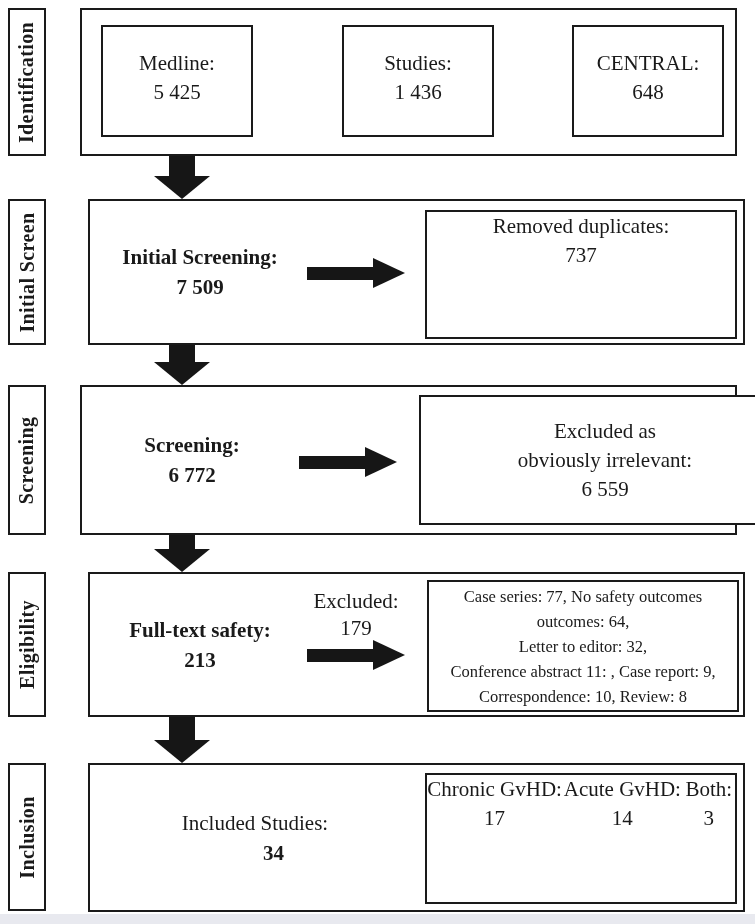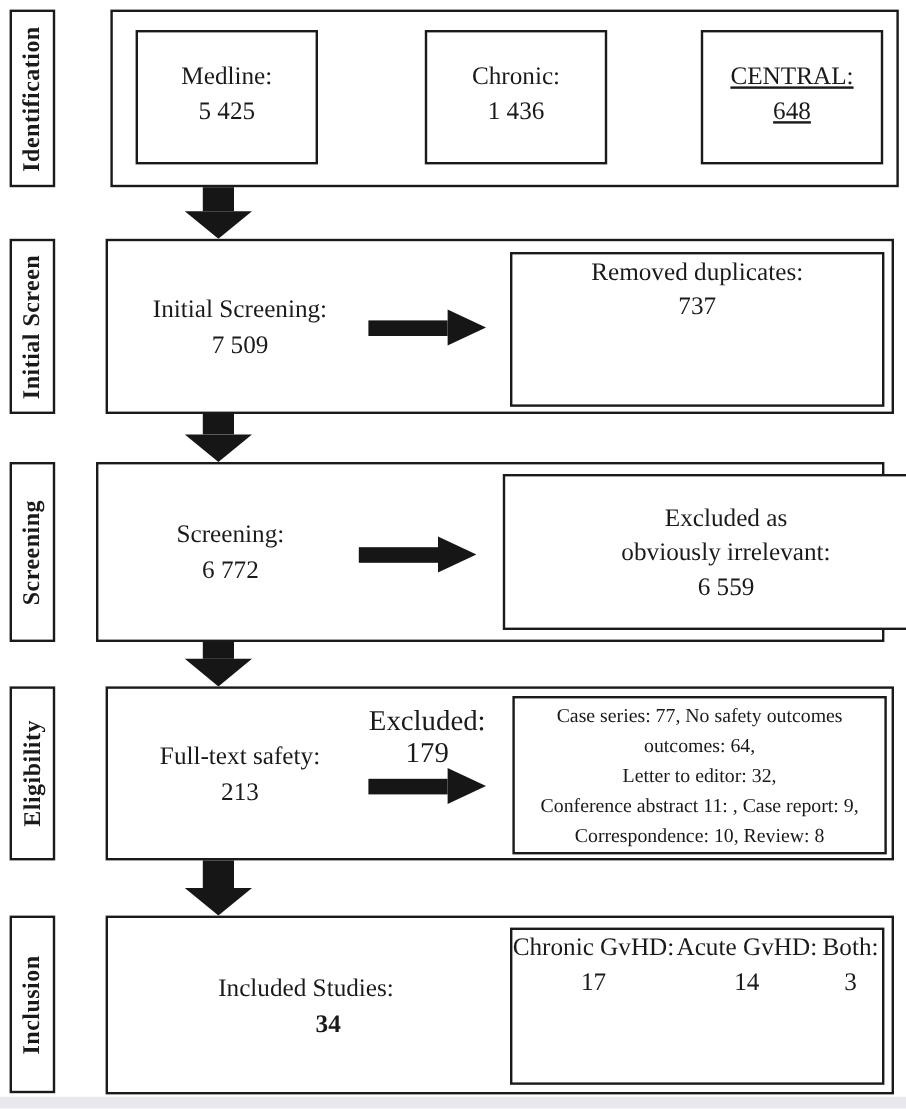--- a/index.html
+++ b/index.html
@@ -18,41 +18,41 @@
     transform:rotate(-90deg); white-space:nowrap;
     font-weight:bold; font-size:20px; letter-spacing:0.4px;
   }
   #lbl1 { left:8px;  top:8px;   width:38px; height:148px; }
   #lbl2 { left:8px;  top:199px; width:38px; height:146px; }
   #lbl3 { left:8px;  top:385px; width:38px; height:150px; }
   #lbl4 { left:8px;  top:572px; width:38px; height:145px; }
   #lbl5 { left:8px;  top:763px; width:38px; height:148px; }
 
   
-  #c1 { left:92px; top:8px;   width:657px; height:148px; }
+  #c1 { left:80px; top:8px;   width:657px; height:148px; }
   #c2 { left:88px; top:199px; width:657px; height:146px; }
   #c3 { left:80px; top:385px; width:657px; height:150px; }
   #c4 { left:88px; top:572px; width:657px; height:145px; }
   #c5 { left:88px; top:763px; width:657px; height:149px; }
 
   
   .db {
     top:15px; height:112px; width:152px; text-align:center;
     font-size:21px; line-height:29px; padding-top:22px;
   }
   #db1 { left:19px; }
   #db2 { left:260px; }
-  #db3 { left:490px;text-decoration:underline; }
+  #db3 { left:490px; }
 
   
   .main-text {
     position:absolute; text-align:center;
     font-size:21px; line-height:30px;
   }
-  .mt-mid { left:10px; width:200px; top:50%; transform:translateY(-50%); }
+  .mt-mid { left:10px; width:200px; top:50%; transform:translateY(-50%);font-weight:bold; }
   #mt5 { left:0; width:330px; top:50%; transform:translateY(-50%); }
   .bold { font-weight:bold;padding-left:37px; }
 
   
   .side { text-align:center; font-size:21px; line-height:29px; }
   #side2 { left:335px; top:9px;  width:312px; height:129px; }
   #side3 { left:337px; top:8px;  width:372px; height:130px;
            display:flex; flex-direction:column; justify-content:center; }
   #side4 { left:337px; top:6px;  width:312px; height:132px;
            font-size:16.5px; line-height:25px;
@@ -78,21 +78,21 @@
   .arrow-right .head  { width:0; height:0;
     border-top:15px solid transparent; border-bottom:15px solid transparent;
     border-left:32px solid #161616; }
   #ar2 { left:217px; top:57px; }
   #ar3 { left:217px; top:60px; }
   #ar4 { left:217px; top:66px; }
 
   
   #excl-label {
     position:absolute; left:194px; top:14px; width:144px;
-    text-align:center; font-size:24px; line-height:27px;
+    text-align:center; font-size:21px; line-height:27px;
   }
 
   
   #footer-strip { position:absolute; left:0; top:914px;
     width:755px; height:10px; background:#e8e9ef; }
 </style>
 </head>
 <body>
 
 <div class="canvas">
@@ -112,21 +112,21 @@
   <div class="box stage" id="lbl5">
     <span class="vtext">Inclusion</span>
   </div>
 
   <div class="box" id="c1">
     <div class="box db" id="db1">
       <div>Medline:</div>
       <div>5 425</div>
     </div>
     <div class="box db" id="db2">
-      <div>Chronic:</div>
+      <div>Studies:</div>
       <div>1 436</div>
     </div>
     <div class="box db" id="db3">
       <div>CENTRAL:</div>
       <div>648</div>
     </div>
   </div>
 
   <div class="arrow-down" id="ad1">
     <div class="shaft"></div>

